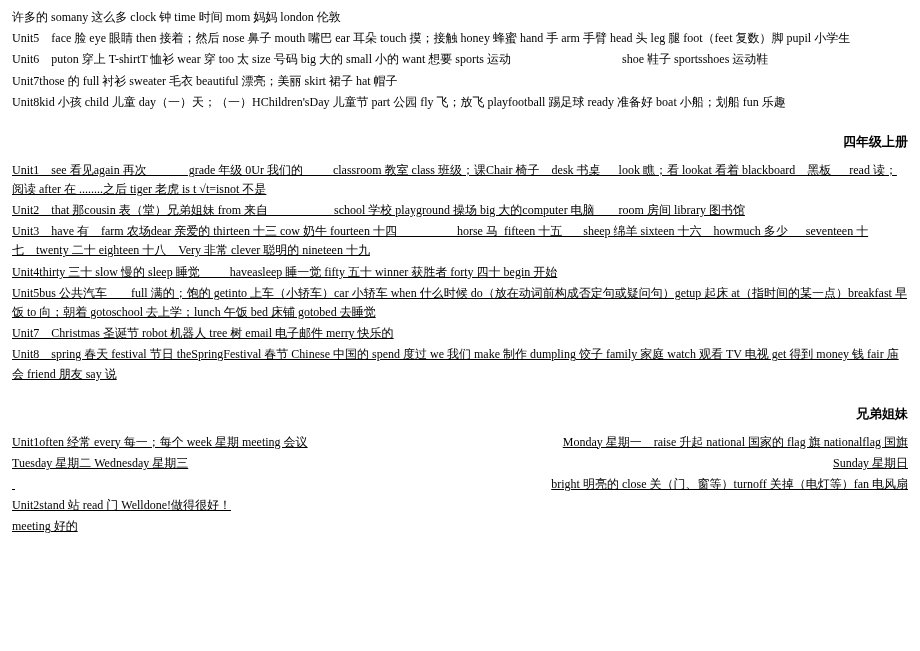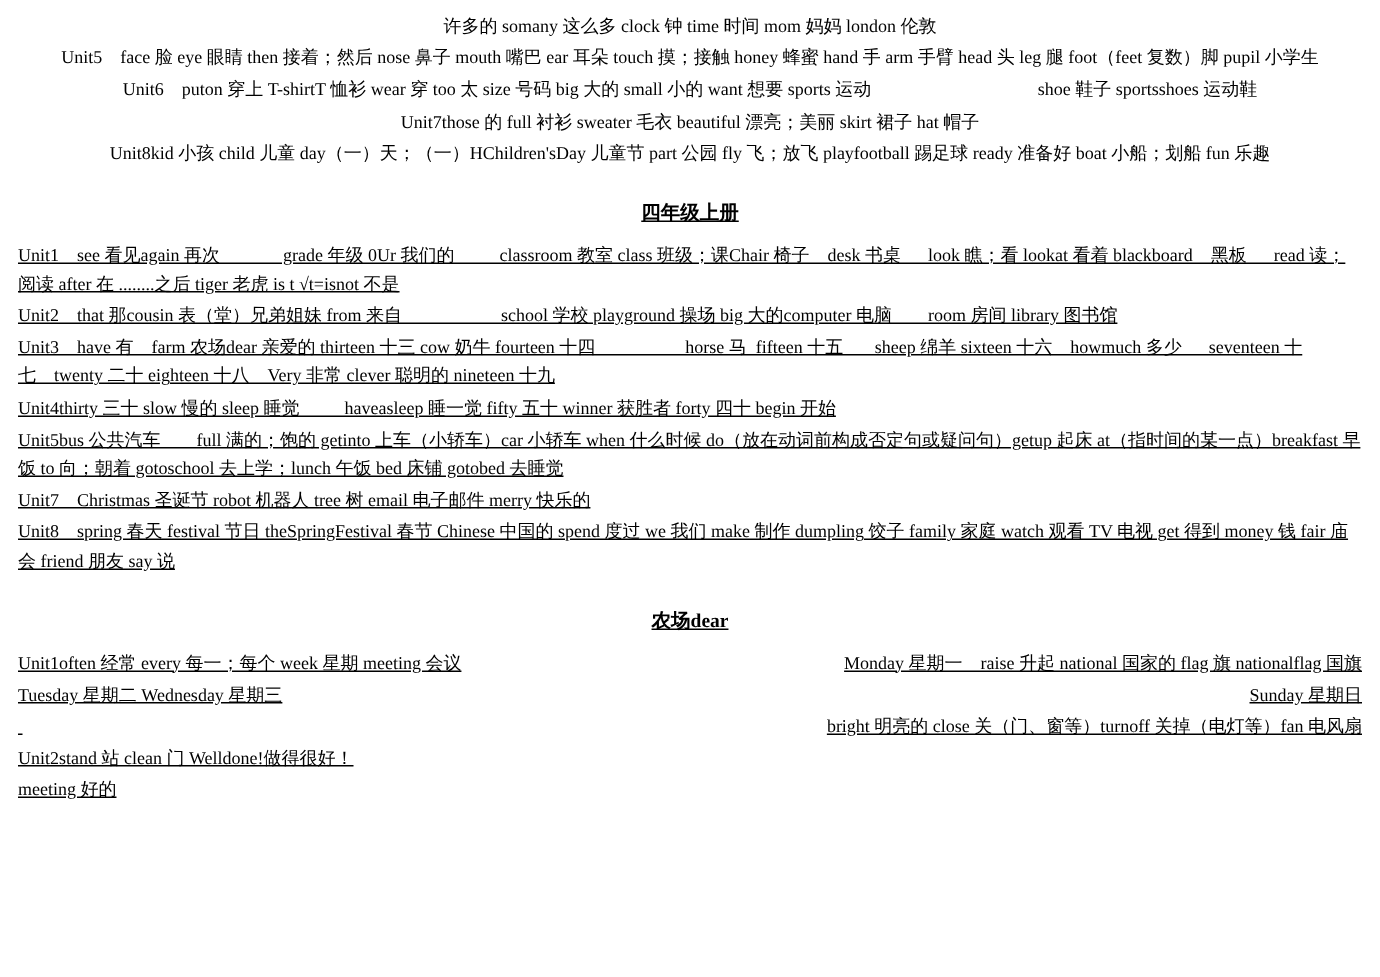--- a/index.html
+++ b/index.html
@@ -9,28 +9,26 @@
       font-size: 12px;
       color: #000;
       width: 920px;
       min-height: 651px;
       padding: 8px 12px;
       line-height: 1.6;
     }
     .line {
       margin-bottom: 2px;
       word-wrap: break-word;
-      text-align: center;
     }
     .section-title {
-      text-align: center;
+      text-align: right;
       font-size: 13px;
       font-weight: bold;
       margin: 14px 0 8px 0;
-      text-decoration: underline;
     }
     .unit-line {
       margin-bottom: 2px;
       text-decoration: underline;
     }
   </style>
 </head>
 <body>
 
 <div>
@@ -49,28 +47,28 @@
     <div class="unit-line">Unit1&nbsp;&nbsp;&nbsp;&nbsp;see 看见again 再次&nbsp;&nbsp;&nbsp;&nbsp;&nbsp;&nbsp;&nbsp;&nbsp;&nbsp;&nbsp;&nbsp;&nbsp;&nbsp;&nbsp;grade 年级 0Ur 我们的&nbsp;&nbsp;&nbsp;&nbsp;&nbsp;&nbsp;&nbsp;&nbsp;&nbsp;&nbsp;classroom 教室 class 班级；课Chair 椅子&nbsp;&nbsp;&nbsp;&nbsp;desk 书桌&nbsp;&nbsp;&nbsp;&nbsp;&nbsp;&nbsp;look 瞧；看 lookat 看着 blackboard&nbsp;&nbsp;&nbsp;&nbsp;黑板&nbsp;&nbsp;&nbsp;&nbsp;&nbsp;&nbsp;read 读；阅读 after 在 ........之后 tiger 老虎 is t √t=isnot 不是</div>
     <div class="unit-line">Unit2&nbsp;&nbsp;&nbsp;&nbsp;that 那cousin 表（堂）兄弟姐妹 from 来自&nbsp;&nbsp;&nbsp;&nbsp;&nbsp;&nbsp;&nbsp;&nbsp;&nbsp;&nbsp;&nbsp;&nbsp;&nbsp;&nbsp;&nbsp;&nbsp;&nbsp;&nbsp;&nbsp;&nbsp;&nbsp;&nbsp;school 学校 playground 操场 big 大的computer 电脑&nbsp;&nbsp;&nbsp;&nbsp;&nbsp;&nbsp;&nbsp;&nbsp;room 房间 library 图书馆</div>
     <div class="unit-line">Unit3&nbsp;&nbsp;&nbsp;&nbsp;have 有&nbsp;&nbsp;&nbsp;&nbsp;farm 农场dear 亲爱的 thirteen 十三 cow 奶牛 fourteen 十四&nbsp;&nbsp;&nbsp;&nbsp;&nbsp;&nbsp;&nbsp;&nbsp;&nbsp;&nbsp;&nbsp;&nbsp;&nbsp;&nbsp;&nbsp;&nbsp;&nbsp;&nbsp;&nbsp;&nbsp;horse 马&nbsp;&nbsp;fifteen 十五&nbsp;&nbsp;&nbsp;&nbsp;&nbsp;&nbsp;&nbsp;sheep 绵羊 sixteen 十六&nbsp;&nbsp;&nbsp;&nbsp;howmuch 多少&nbsp;&nbsp;&nbsp;&nbsp;&nbsp;&nbsp;seventeen 十七&nbsp;&nbsp;&nbsp;&nbsp;twenty 二十 eighteen 十八&nbsp;&nbsp;&nbsp;&nbsp;Very 非常 clever 聪明的 nineteen 十九</div>
     <div class="unit-line">Unit4thirty 三十 slow 慢的 sleep 睡觉&nbsp;&nbsp;&nbsp;&nbsp;&nbsp;&nbsp;&nbsp;&nbsp;&nbsp;&nbsp;haveasleep 睡一觉 fifty 五十 winner 获胜者 forty 四十 begin 开始</div>
     <div class="unit-line">Unit5bus 公共汽车&nbsp;&nbsp;&nbsp;&nbsp;&nbsp;&nbsp;&nbsp;&nbsp;full 满的；饱的 getinto 上车（小轿车）car 小轿车 when 什么时候 do（放在动词前构成否定句或疑问句）getup 起床 at（指时间的某一点）breakfast 早饭 to 向；朝着 gotoschool 去上学；lunch 午饭 bed 床铺 gotobed 去睡觉</div>
     <div class="unit-line">Unit7&nbsp;&nbsp;&nbsp;&nbsp;Christmas 圣诞节 robot 机器人 tree 树 email 电子邮件 merry 快乐的</div>
     <div class="unit-line">Unit8&nbsp;&nbsp;&nbsp;&nbsp;spring 春天 festival 节日 theSpringFestival 春节 Chinese 中国的 spend 度过 we 我们 make 制作 dumpling 饺子 family 家庭 watch 观看 TV 电视 get 得到 money 钱 fair 庙会 friend 朋友 say 说</div>
   </div>
 
   <div style="margin-top:20px;">
-    <div class="section-title">农场dear</div>
+    <div class="section-title">兄弟姐妹</div>
 
     <div style="display:flex; gap:4px;">
       <div style="flex:1; padding-right:20px;">
         <div class="unit-line">Unit1often 经常 every 每一；每个 week 星期 meeting 会议</div>
         <div class="unit-line">Tuesday 星期二 Wednesday 星期三</div>
         <div class="unit-line">&nbsp;</div>
-        <div class="unit-line">Unit2stand 站 clean 门 Welldone!做得很好！</div>
+        <div class="unit-line">Unit2stand 站 read 门 Welldone!做得很好！</div>
         <div class="unit-line">meeting 好的</div>
       </div>
       <div style="flex:1;text-align:right;">
         <div class="unit-line">Monday 星期一&nbsp;&nbsp;&nbsp;&nbsp;raise 升起 national 国家的 flag 旗 nationalflag 国旗</div>
         <div class="unit-line">Sunday 星期日</div>
         <div class="unit-line">bright 明亮的 close 关（门、窗等）turnoff 关掉（电灯等）fan 电风扇</div>
       </div>
     </div>
   </div>
 

